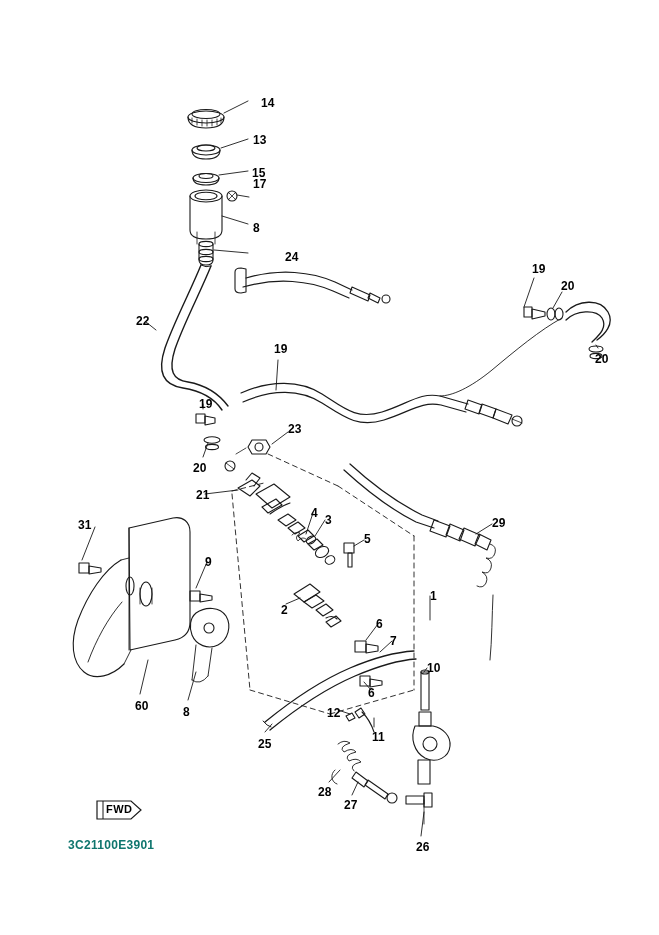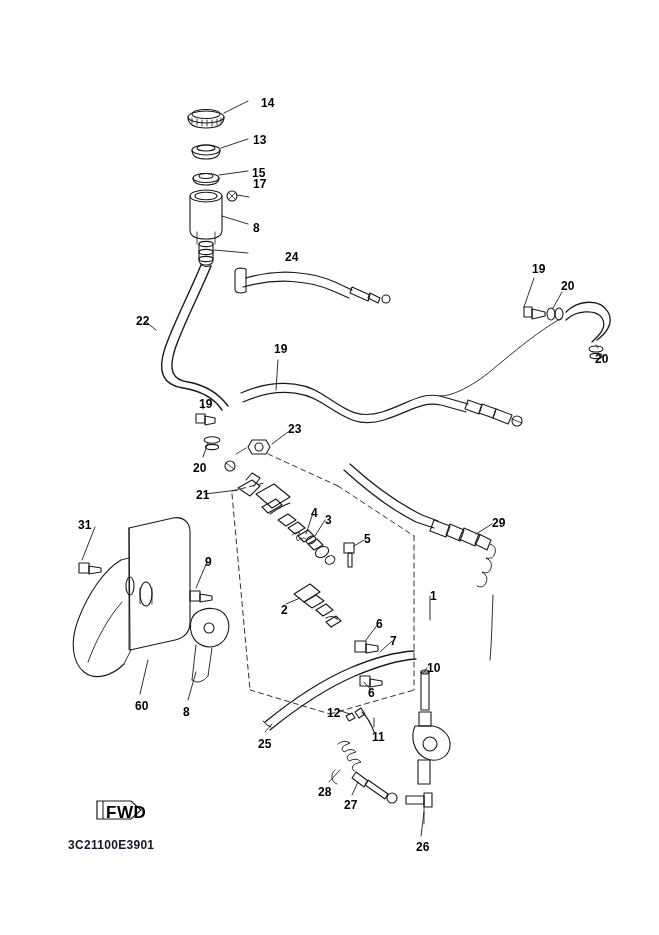--- a/index.html
+++ b/index.html
@@ -34,35 +34,35 @@
     line-height: 12px;
   }
   .diagram-code {
     position: absolute;
     left: 68px;
     top: 838px;
     font-family: "Liberation Sans", sans-serif;
     font-size: 12px;
     font-weight: bold;
     letter-spacing: 0.3px;
-    color: #0f172a;
+    color: #0f766e;
   }
   .fwd-label {
     position: absolute;
     left: 95px;
     top: 798px;
     width: 48px;
     height: 24px;
   }
   .fwd-label .fwd-text {
     position: absolute;
     left: 11px;
     top: 5px;
     font-family: "Liberation Sans", sans-serif;
-    font-size: 17px;
+    font-size: 11px;
     font-weight: bold;
     color: #000000;
     letter-spacing: 0.5px;
   }
 </style>
 </head>
 <body>
 
 <div id="page">
 

